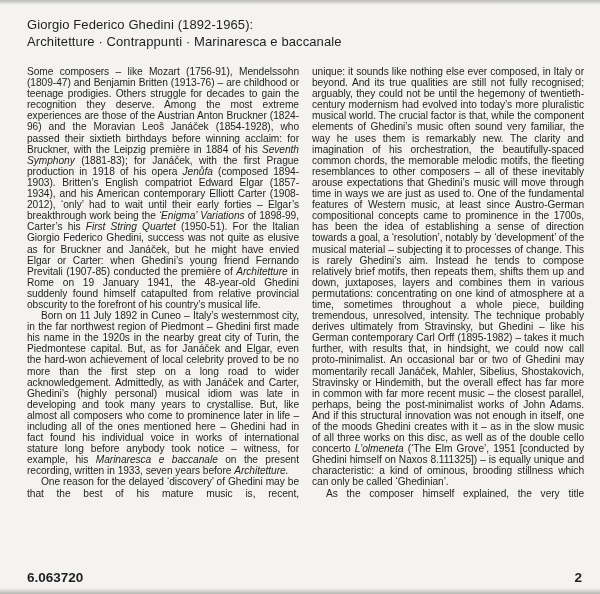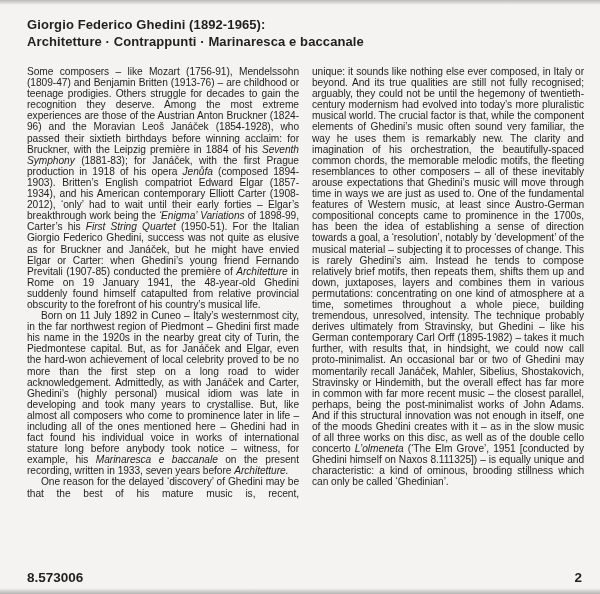--- a/index.html
+++ b/index.html
@@ -26,21 +26,21 @@
   }
   .page::after{
     content:"";
     position:absolute;left:0;bottom:0;width:100%;height:6px;
     background:linear-gradient(to top,#b3b3b1,#e9e8e6 80%,rgba(233,232,230,0));
     pointer-events:none;
   }
   .header{
     position:absolute;
     left:27px;right:18px;top:16px;
-    font-weight:bold;
+    font-weight:normal;
     font-size:13px;
     line-height:17px;
     letter-spacing:.1px;
   }
   .columns{
     position:absolute;
     left:27px;top:57px;
     width:557px;
     display:flex;
     gap:13px;
@@ -81,21 +81,22 @@
   </div>
 
   <div class="columns">
     <div class="col" id="col-left">
         <p class=""><span>Some composers – like Mozart (1756-91), Mendelssohn (1809-47) and Benjamin Britten (1913-76) – are childhood or teenage prodigies. Others struggle for decades to gain the recognition they deserve. Among the most extreme experiences are those of the Austrian Anton Bruckner (1824-96) and the Moravian Leoš Janáček (1854-1928), who passed their sixtieth birthdays before winning acclaim: for Bruckner, with the Leipzig première in 1884 of his </span><span class="it">Seventh Symphony</span><span> (1881-83); for Janáček, with the first Prague production in 1918 of his opera </span><span class="it">Jenůfa</span><span> (composed 1894-1903). Britten’s English compatriot Edward Elgar (1857-1934), and his American contemporary Elliott Carter (1908-2012), ‘only’ had to wait until their early forties – Elgar’s breakthrough work being the </span><span class="it">‘Enigma’ Variations</span><span> of 1898-99, Carter’s his </span><span class="it">First String Quartet</span><span> (1950-51). For the Italian Giorgio Federico Ghedini, success was not quite as elusive as for Bruckner and Janáček, but he might have envied Elgar or Carter: when Ghedini’s young friend Fernando Previtali (1907-85) conducted the première of </span><span class="it">Architetture</span><span> in Rome on 19 January 1941, the 48-year-old Ghedini suddenly found himself catapulted from relative provincial obscurity to the forefront of his country’s musical life.</span></p>
         <p class="indent "><span>Born on 11 July 1892 in Cuneo – Italy’s westernmost city, in the far northwest region of Piedmont – Ghedini first made his name in the 1920s in the nearby great city of Turin, the Piedmontese capital. But, as for Janáček and Elgar, even the hard-won achievement of local celebrity proved to be no more than the first step on a long road to wider acknowledgement. Admittedly, as with Janáček and Carter, Ghedini’s (highly personal) musical idiom was late in developing and took many years to crystallise. But, like almost all composers who come to prominence later in life – including all of the ones mentioned here – Ghedini had in fact found his individual voice in works of international stature long before anybody took notice – witness, for example, his </span><span class="it">Marinaresca e baccanale</span><span> on the present recording, written in 1933, seven years before </span><span class="it">Architetture.</span></p>
         <p class="indent jl"><span>One reason for the delayed ‘discovery’ of Ghedini may be that the best of his mature music is, recent,</span></p>
       </div>
     <div class="col" id="col-right">
         <p class=""><span>unique: it sounds like nothing else ever composed, in Italy or beyond. And its true qualities are still not fully recognised; arguably, they could not be until the hegemony of twentieth-century modernism had evolved into today’s more pluralistic musical world. The crucial factor is that, while the component elements of Ghedini’s music often sound very familiar, the way he uses them is remarkably new. The clarity and imagination of his orchestration, the beautifully-spaced common chords, the memorable melodic motifs, the fleeting resemblances to other composers – all of these inevitably arouse expectations that Ghedini’s music will move through time in ways we are just as used to. One of the fundamental features of Western music, at least since Austro-German compositional concepts came to prominence in the 1700s, has been the idea of establishing a sense of direction towards a goal, a ‘resolution’, notably by ‘development’ of the musical material – subjecting it to processes of change. This is rarely Ghedini’s aim. Instead he tends to compose relatively brief motifs, then repeats them, shifts them up and down, juxtaposes, layers and combines them in various permutations: concentrating on one kind of atmosphere at a time, sometimes throughout a whole piece, building tremendous, unresolved, intensity. The technique probably derives ultimately from Stravinsky, but Ghedini – like his German contemporary Carl Orff (1895-1982) – takes it much further, with results that, in hindsight, we could now call proto-minimalist. An occasional bar or two of Ghedini may momentarily recall Janáček, Mahler, Sibelius, Shostakovich, Stravinsky or Hindemith, but the overall effect has far more in common with far more recent music – the closest parallel, perhaps, being the post-minimalist works of John Adams. And if this structural innovation was not enough in itself, one of the moods Ghedini creates with it – as in the slow music of all three works on this disc, as well as of the double cello concerto </span><span class="it">L’olmeneta</span><span> (‘The Elm Grove’, 1951 [conducted by Ghedini himself on Naxos 8.111325]) – is equally unique and characteristic: a kind of ominous, brooding stillness which can only be called ‘Ghedinian’.</span></p>
+        <p class="indent jl"><span>As the composer himself explained, the very title</span></p>
       </div>
   </div>
 
   <div class="footer">
-    <span>8.573006</span>
+    <span>6.063720</span>
     <span>2</span>
   </div>
 
 </div>
 
 </body></html>

